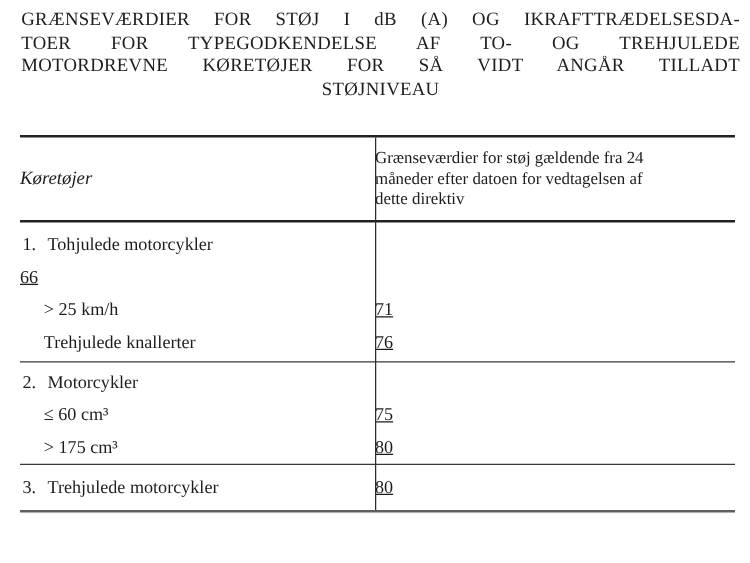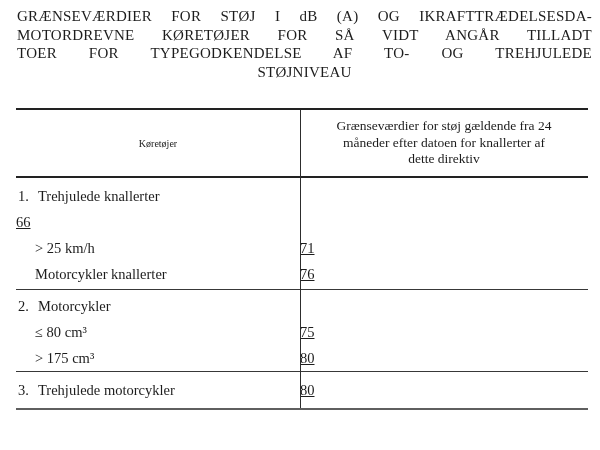--- a/index.html
+++ b/index.html
@@ -57,26 +57,25 @@
     background: #2d2d2d;
   }
   .thead {
     display: flex;
     height: 66px;
     border-bottom: 2px solid #222222;
     align-items: center;
   }
   .th-vehicles {
     width: 284px;
-    text-align: center;
-    font-size: 10px;
+    font-size: 15px;
+    font-style: italic;
   }
   .th-limits {
     width: 288px;
-    text-align: center;
     font-size: 13.5px;
     line-height: 16.5px;
   }
   .section-1 { padding-top: 5px; padding-bottom: 2px; border-bottom: 1px solid #383838; }
   .section-2 { padding-top: 3px; padding-bottom: 0;   border-bottom: 1px solid #383838; }
   .section-3 { padding-top: 5px; padding-bottom: 5px; }
   .row {
     display: flex;
     height: 26px;
     align-items: center;
@@ -102,68 +101,68 @@
     text-decoration: underline;
   }
 </style>
 </head>
 <body>
 
 <div class="page">
 
   <div class="doc-title">
     <div class="title-line">GRÆNSEVÆRDIER FOR STØJ I dB (A) OG IKRAFTTRÆDELSESDA-</div>
+    <div class="title-line">TOER FOR TYPEGODKENDELSE AF TO- OG TREHJULEDE</div>
     <div class="title-line">MOTORDREVNE KØRETØJER FOR SÅ VIDT ANGÅR TILLADT</div>
-    <div class="title-line">TOER FOR TYPEGODKENDELSE AF TO- OG TREHJULEDE</div>
     <div class="title-line last">STØJNIVEAU</div>
   </div>
 
   <div class="limits-table">
     <div class="vline"></div>
 
     <div class="thead">
       <div class="th-vehicles">Køretøjer</div>
       <div class="th-limits">
         <div>Grænseværdier for støj gældende fra 24</div>
-        <div>måneder efter datoen for knallerter af</div>
+        <div>måneder efter datoen for vedtagelsen af</div>
         <div>dette direktiv</div>
       </div>
     </div>
 
     <div class="section-1">
       <div class="row">
         <div class="cell-l">
           <span class="num">1.</span>
-          <span>Trehjulede knallerter</span>
+          <span>Tohjulede motorcykler</span>
         </div>
         <div class="cell-r"></div>
       </div>
       <div class="row">
         <div class="cell-r">66</div>
       </div>
       <div class="row">
         <div class="cell-l sub">&gt; 25 km/h</div>
         <div class="cell-r">71</div>
       </div>
       <div class="row">
-        <div class="cell-l sub">Motorcykler knallerter</div>
+        <div class="cell-l sub">Trehjulede knallerter</div>
         <div class="cell-r">76</div>
       </div>
     </div>
 
     <div class="section-2">
       <div class="row">
         <div class="cell-l">
           <span class="num">2.</span>
           <span>Motorcykler</span>
         </div>
         <div class="cell-r"></div>
       </div>
       <div class="row">
-        <div class="cell-l sub">≤ 80 cm³</div>
+        <div class="cell-l sub">≤ 60 cm³</div>
         <div class="cell-r">75</div>
       </div>
       <div class="row">
         <div class="cell-l sub">&gt; 175 cm³</div>
         <div class="cell-r">80</div>
       </div>
     </div>
 
     <div class="section-3">
       <div class="row">

